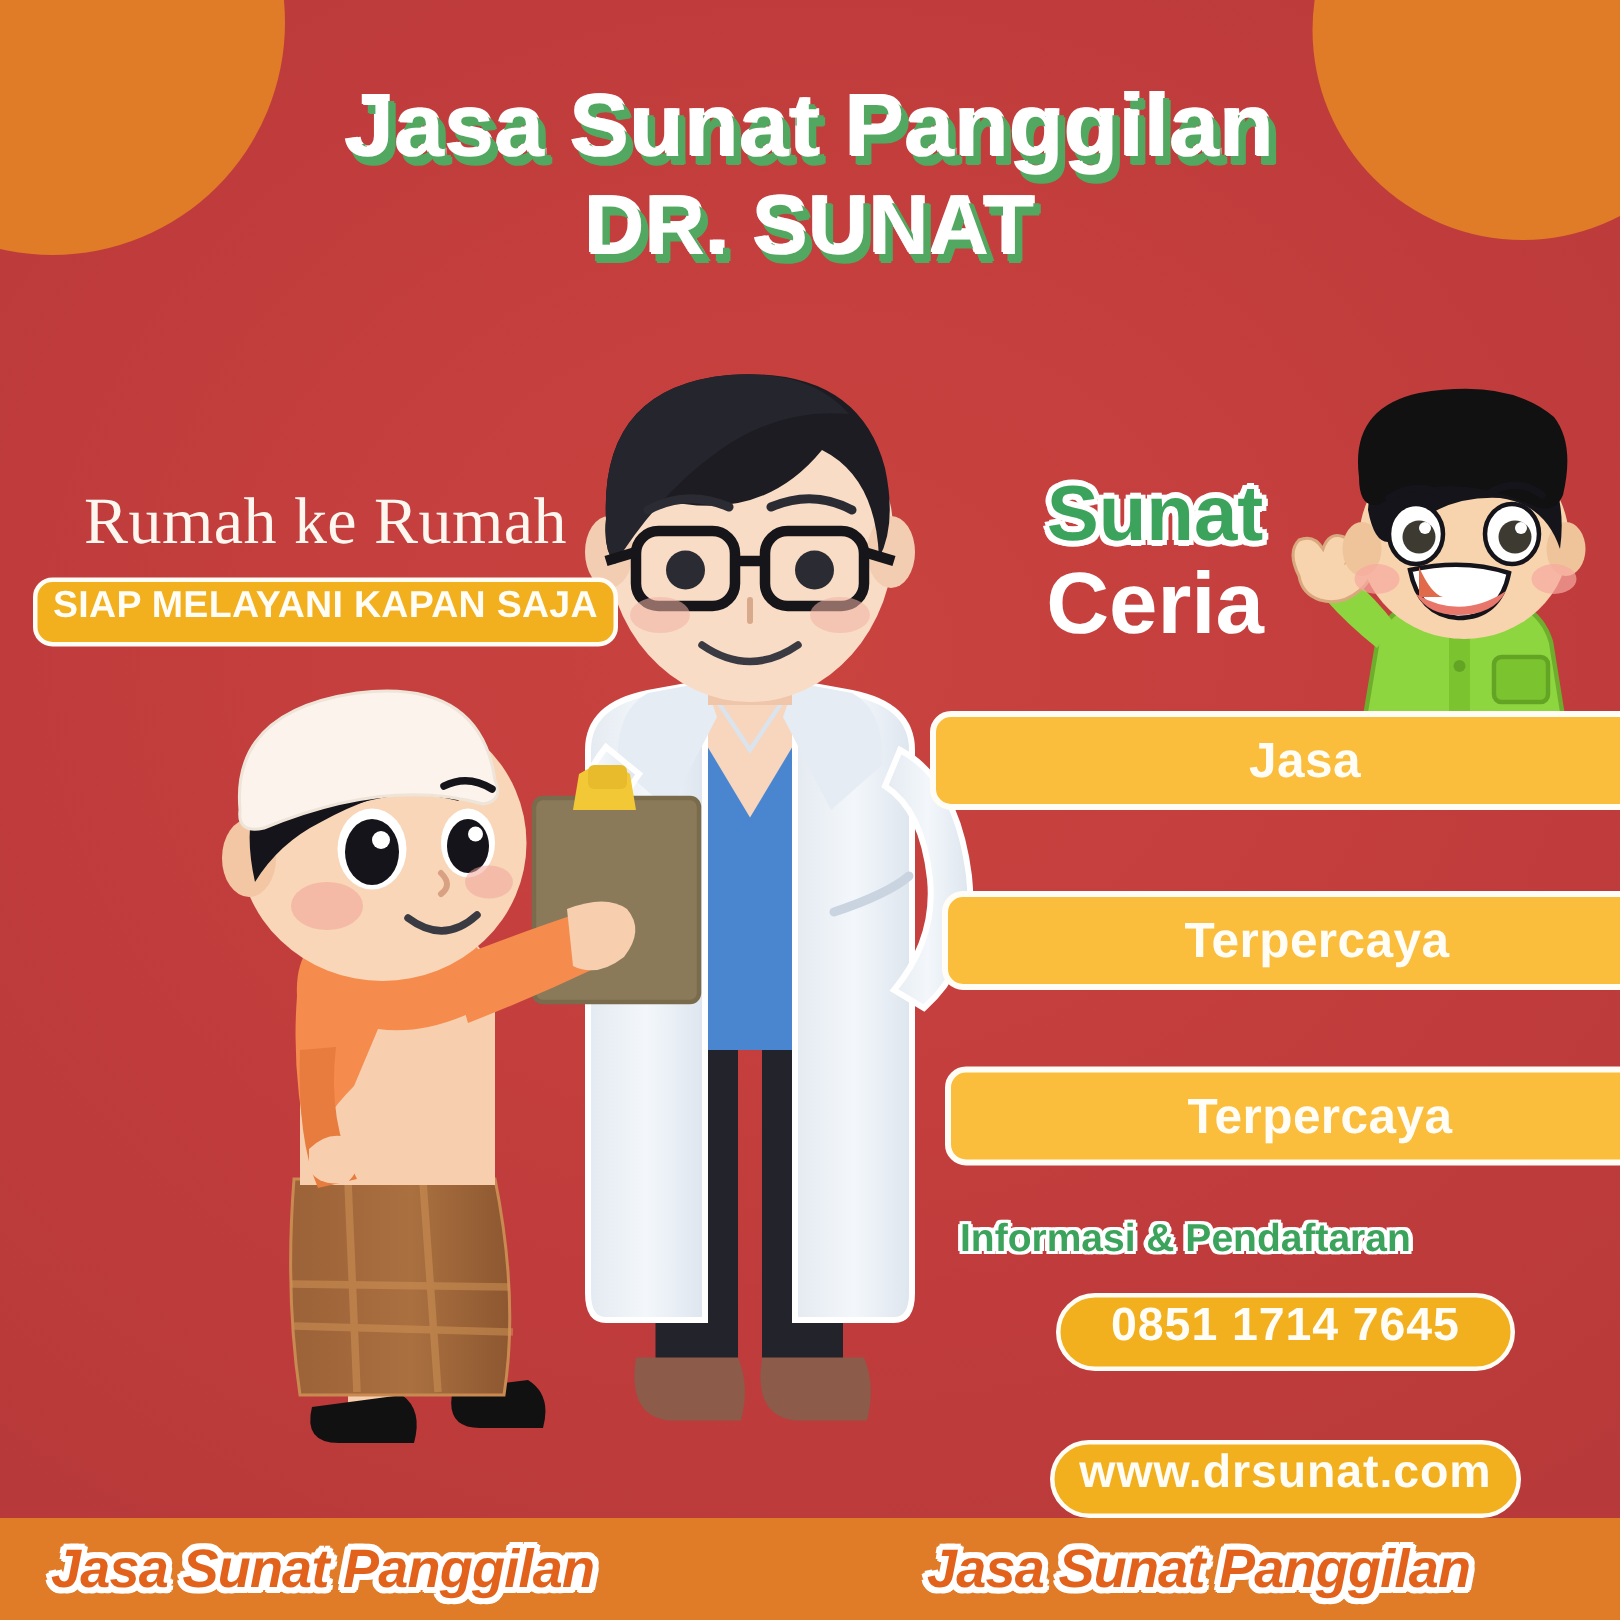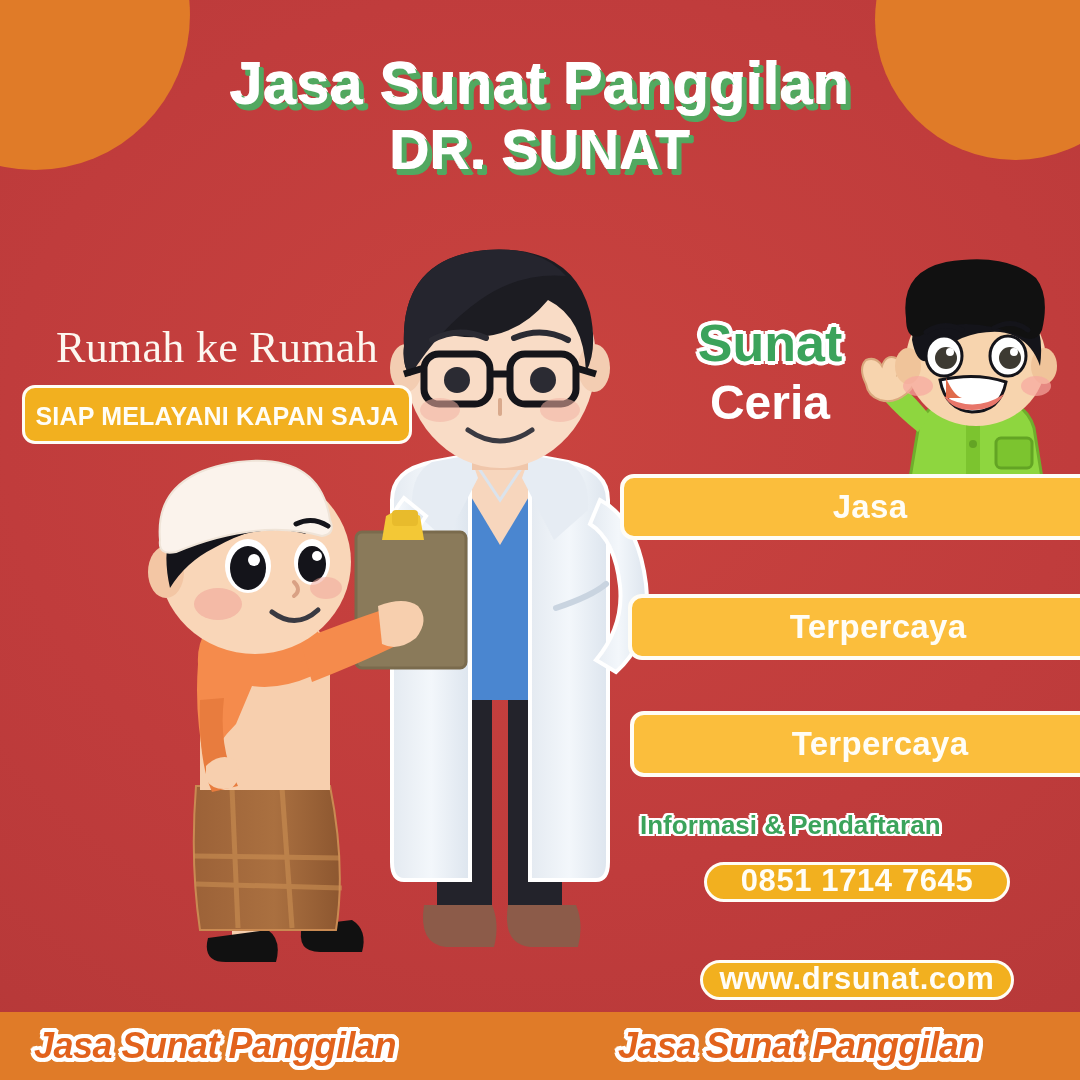--- a/index.html
+++ b/index.html
@@ -33,39 +33,39 @@
 
   
   #left-block{position:absolute;left:22px;top:322px;width:390px;z-index:6;}
   #datang-text{
     font-family:"Liberation Serif", serif;
     font-size:44px;color:#fdf7f0;text-align:center;line-height:52px;
     letter-spacing:.3px;
   }
   #siap-badge{
     margin-top:11px;background:#f2b01f;border:3px solid #fffdf6;
-    border-radius:13px;padding:14px 10px 10px;text-align:center;
+    border-radius:13px;padding:1px 10px 10px;text-align:center;
     box-sizing:border-box;
   }
   #siap-badge span{
     color:#fffdf6;font-size:25px;font-weight:bold;letter-spacing:.2px;
     white-space:nowrap;
   }
 
   
   #sunat-ceria{position:absolute;left:640px;top:312px;width:260px;z-index:6;text-align:center;}
   #sc-1{
     display:block;font-size:52px;font-weight:bold;color:#3ba35b;line-height:62px;
     text-shadow:
       -3px -3px 0 #fff,3px -3px 0 #fff,-3px 3px 0 #fff,3px 3px 0 #fff,
       0 -3px 0 #fff,0 3px 0 #fff,-3px 0 0 #fff,3px 0 0 #fff,
       -4px 0 0 #fff,4px 0 0 #fff,0 4px 0 #fff,0 -4px 0 #fff;
   }
   #sc-2{
-    display:block;font-size:48px;font-weight:bold;color:#ffffff;line-height:62px;
+    display:block;font-size:58px;font-weight:bold;color:#ffffff;line-height:62px;
     margin-top:-2px;
   }
 
   .feat{
     position:absolute;height:66px;background:#fbbe3c;
     border:4px solid #fffdf6;border-radius:14px;
     display:flex;align-items:center;justify-content:center;
     box-sizing:border-box;z-index:6;
   }
   .feat span{color:#fffdf6;font-size:33px;font-weight:bold;letter-spacing:.3px;white-space:nowrap;}
@@ -76,23 +76,23 @@
   
   #info-title{
     position:absolute;left:640px;top:810px;width:430px;z-index:6;
     font-size:26px;font-weight:bold;color:#3ba35b;
     text-shadow:
       -2px -2px 0 #fff,2px -2px 0 #fff,-2px 2px 0 #fff,2px 2px 0 #fff,
       0 -2px 0 #fff,0 2px 0 #fff,-2px 0 0 #fff,2px 0 0 #fff,
       -3px 0 0 #fff,3px 0 0 #fff;
   }
   .contact-pill{
-    position:absolute;height:40px;background:#f2b01f;
+    position:absolute;height:52px;background:#f2b01f;
     border:3px solid #fffdf6;border-radius:26px;
-    display:flex;align-items:flex-end;justify-content:center;
+    display:flex;align-items:flex-start;justify-content:center;
     box-sizing:border-box;z-index:6;
   }
   .contact-pill span{color:#fffdf6;font-size:31px;font-weight:bold;letter-spacing:.6px;white-space:nowrap;}
   #pill-phone{left:704px;top:862px;width:306px;}
   #pill-web{left:700px;top:960px;width:314px;}
 
   
   #footer{
     position:absolute;left:0;right:0;bottom:0;height:68px;background:#e07b28;
     display:flex;align-items:center;z-index:8;

